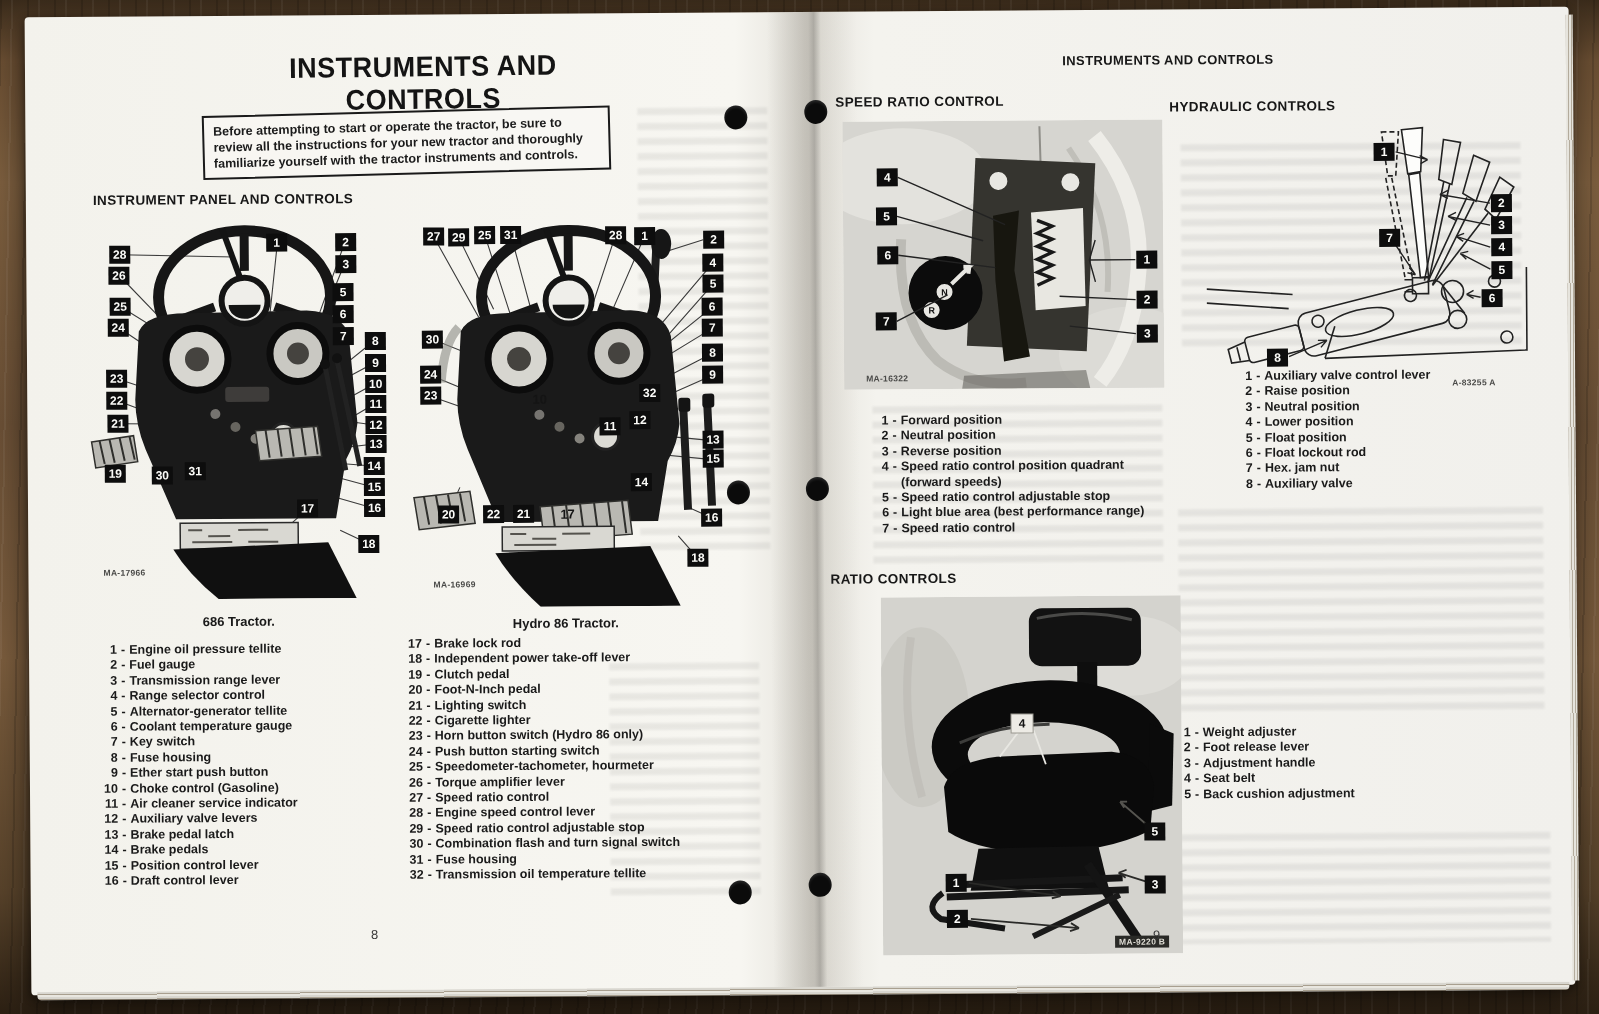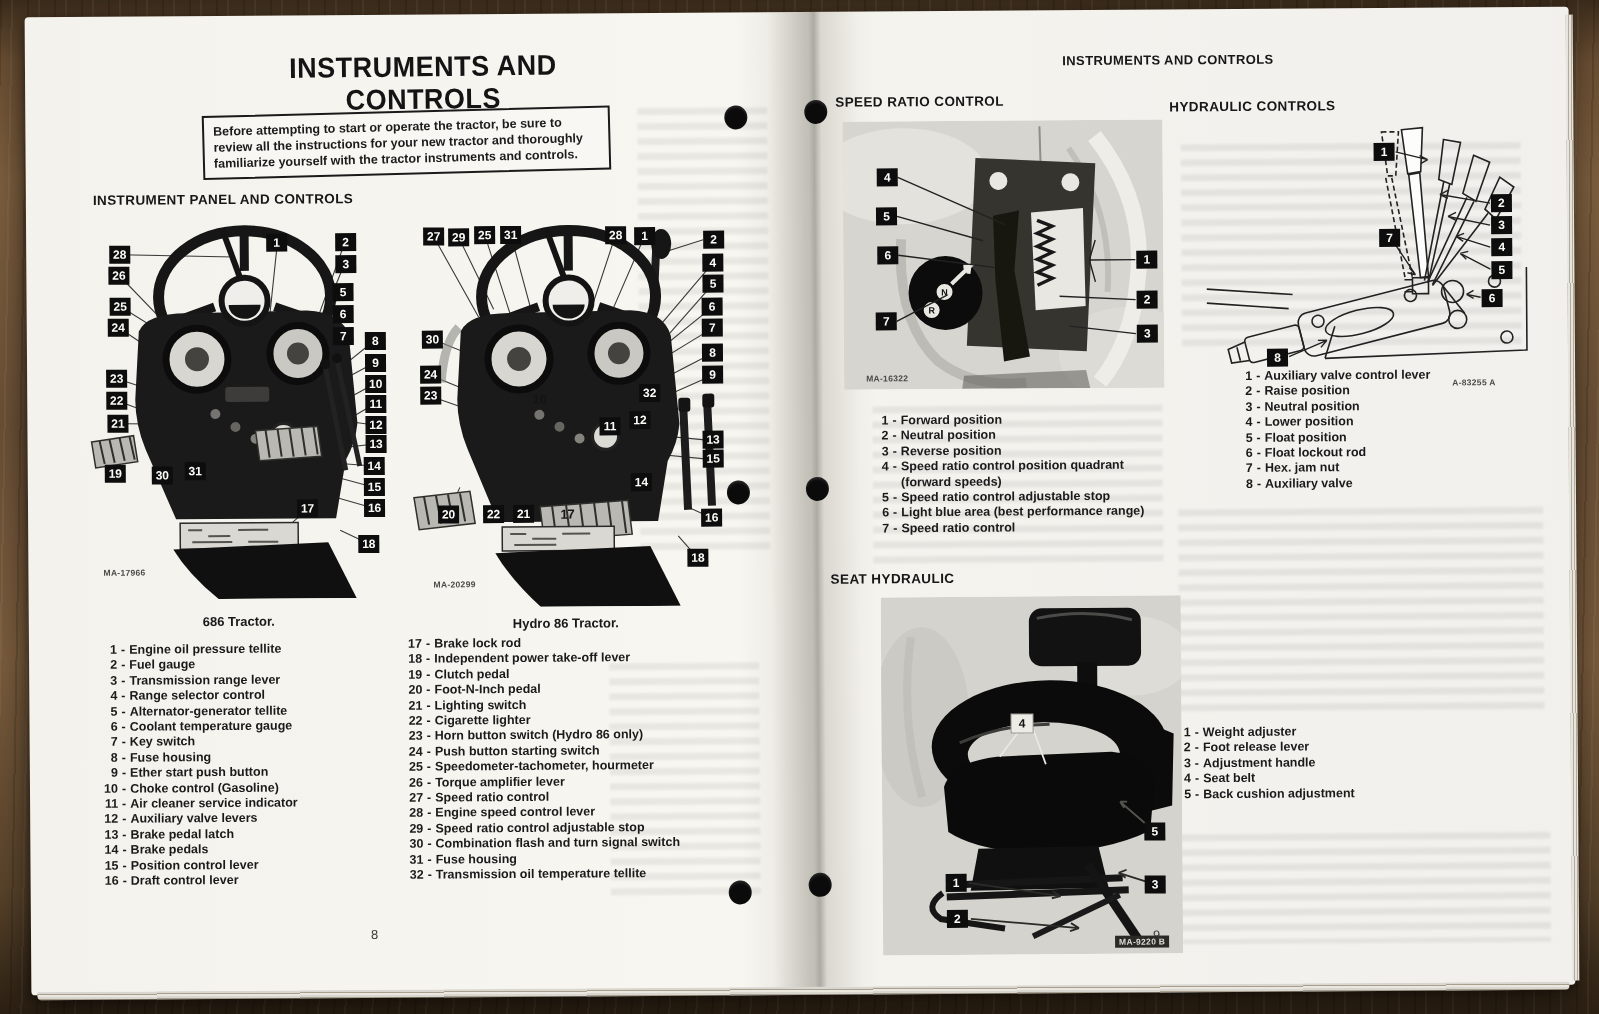--- a/index.html
+++ b/index.html
@@ -200,21 +200,21 @@
           <path d="M140 300 L228 294 L232 328 L144 334 Z" fill="#b9b8b2" stroke="#2f2f2c" stroke-width="1.5"></path>
          <path d="M152 299 l4 32 M166 298 l4 32 M180 297 l4 32 M194 296 l4 32 M208 295 l4 32 M222 295 l4 32" stroke="#2f2f2c" stroke-width="2"></path>
         </g>
       <path d="M284 204 L288 304 M308 200 L312 300" stroke="#1c1c1c" stroke-width="8"></path>
       <rect x="279" y="192" width="12" height="14" rx="3" fill="#141414"></rect>
       <rect x="303" y="188" width="12" height="14" rx="3" fill="#141414"></rect>
       <rect x="102" y="320" width="112" height="24" fill="#d9d8d2" stroke="#2a2a2a" stroke-width="1.5"></rect>
       <path d="M110 327 h16 M132 332 h24 M162 327 h28 M114 338 h42" stroke="#55534e" stroke-width="2"></path>
       <path d="M95 346 L250 340 L280 400 L140 400 Q110 372 95 346 Z" fill="#101010"></path>
     </svg>
-    <div class="photo-ref" style="left:33px;top:372px;">MA-20299</div>
+    <div class="photo-ref" style="left:33px;top:372px;">MA-16969</div>
   <div class="badge" style="left: 25px; top: 20px;">27</div>
       <div class="badge" style="left: 50px; top: 21px;">29</div>
       <div class="badge" style="left: 76px; top: 19px;">25</div>
       <div class="badge" style="left: 102px; top: 19px;">31</div>
       <div class="badge" style="left: 207px; top: 20px;">28</div>
       <div class="badge" style="left: 236px; top: 21px;">1</div>
       <div class="badge" style="left: 305px; top: 25px;">2</div>
       <div class="badge" style="left: 304px; top: 48px;">4</div>
       <div class="badge" style="left: 304px; top: 69px;">5</div>
       <div class="badge" style="left: 303px; top: 92px;">6</div>
@@ -582,21 +582,21 @@
         <span class="leg-dash">-</span>
         <span class="leg-label">Hex. jam nut</span>
       </div>
       <div class="leg-row">
         <span class="leg-num">8</span>
         <span class="leg-dash">-</span>
         <span class="leg-label">Auxiliary valve</span>
       </div>
     </div>
 
-  <div class="sec-head" id="seat-head">SEAT HYDRAULIC</div>
+  <div class="sec-head" id="seat-head">RATIO CONTROLS</div>
 
   <div class="figure" id="fig-seat">
     <svg width="300" height="358" viewBox="0 0 300 358">
       <rect width="300" height="358" fill="#d4d3ce"></rect>
       <ellipse cx="40" cy="120" rx="48" ry="90" fill="#cbcac4"></ellipse>
       <path d="M30 40 Q18 120 40 200" stroke="#bdbcb6" stroke-width="8" fill="none" opacity=".7"></path>
       <ellipse cx="250" cy="60" rx="60" ry="40" fill="#dddcd7"></ellipse>
       <rect x="148" y="12" width="112" height="58" rx="13" fill="#121212"></rect>
       <path d="M156 22 Q205 12 251 24" stroke="#4a4a48" stroke-width="3" fill="none"></path>
       <rect x="196" y="66" width="20" height="28" fill="#0e0e0e"></rect>

